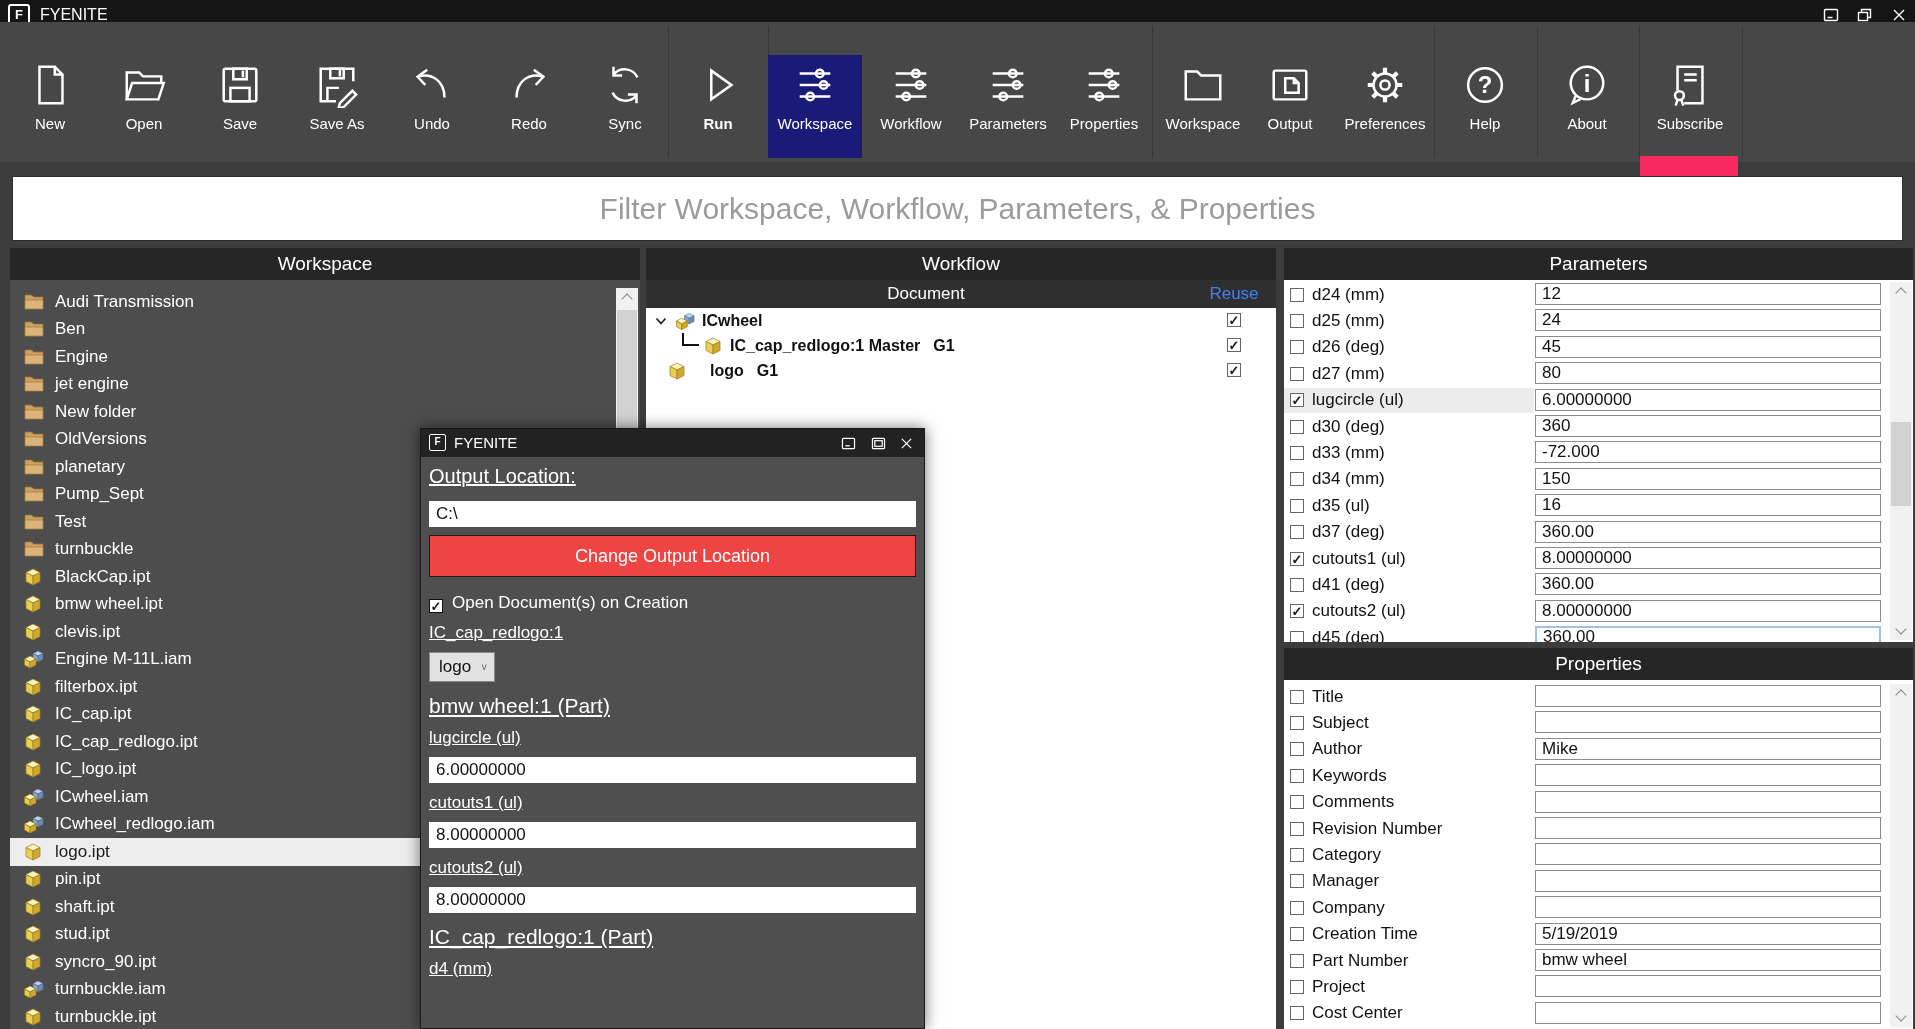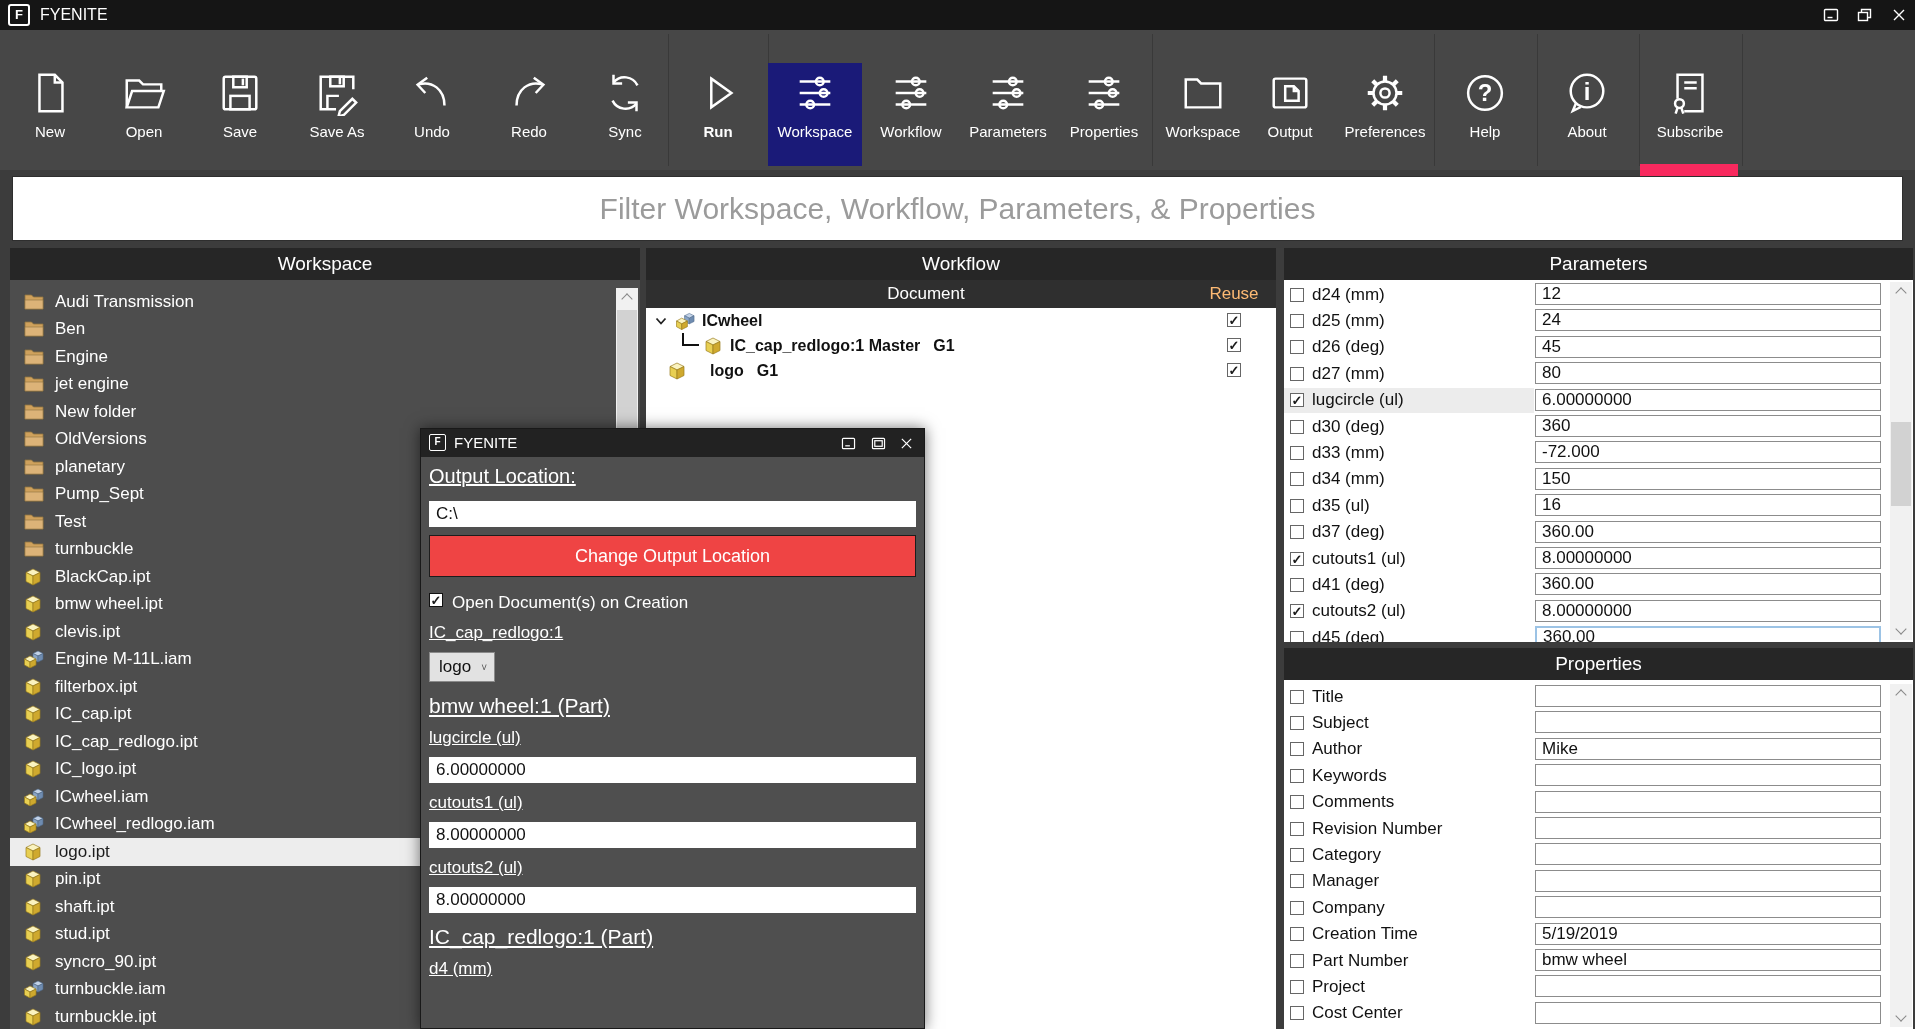--- a/index.html
+++ b/index.html
@@ -8,21 +8,21 @@
 
   
   #titlebar { position:absolute; left:0; top:0; width:1915px; height:30px; background:#151515; }
   #app-logo { position:absolute; left:8px; top:4px; width:22px; height:22px; border:2px solid #fff;
               border-radius:3px; color:#fff; font-weight:bold; font-size:13px; text-align:center; line-height:18px; }
   #app-title { position:absolute; left:40px; top:0; height:30px; line-height:30px; color:#fff; font-size:16px; }
   .winbtn { position:absolute; top:5px; width:26px; height:20px; display:flex; align-items:center; justify-content:center; }
   .winbtn svg { stroke:#fff; fill:none; stroke-width:1.4; }
 
   
-  #ribbon { position:absolute; left:0; top:30px; width:1915px; height:140px; background:#474747; }
+  #ribbon { position:absolute; left:0; top:22px; width:1915px; height:140px; background:#474747; }
   .rsep { position:absolute; top:4px; height:132px; width:1px; background:#393939; }
   .rbtn { position:absolute; top:33px; width:94px; height:103px; display:flex; flex-direction:column;
           align-items:center; cursor:default; }
   .rbtn.selected { background:#1a1a78; }
   .rbtn svg { width:46px; height:46px; margin-top:7px; stroke:#fff; fill:none; stroke-width:1.3; }
   .rbtn .rlabel { margin-top:7px; color:#fff; font-size:15px; white-space:nowrap; }
   .rgroup { position:absolute; top:134px; height:34px; width:180px; line-height:33px; text-align:center;
             color:#fff; font-size:17px; }
   .rgroup.accent { width:98px; background:#f8295e; }
 
@@ -51,21 +51,21 @@
   #workspace-list { position:absolute; left:0; top:40px; width:603px; }
   .ws-row { height:27.5px; display:flex; align-items:center; padding-left:14px; color:#fff; font-size:17px; }
   .ws-row.selected { background:#ededed; color:#1c1c1c; }
   .ws-ic { width:20px; height:18px; margin-right:11px; flex:none; }
   #ws-scroll { top:40px; bottom:0; right:2px; }
 
   
   #workflow-panel { position:absolute; left:646px; top:248px; width:630px; height:781px; background:#3c3c3c; overflow:hidden; }
   #wf-docbar { position:absolute; left:0; top:32px; width:630px; height:28px; background:#2f2f2f; }
   #wf-doc-label { position:absolute; left:0; top:0; width:560px; text-align:center; color:#fff; font-size:17px; line-height:28px; }
-  #wf-reuse-label { position:absolute; left:555px; top:0; width:66px; text-align:center; color:#fdba74; font-size:17px; line-height:28px; }
+  #wf-reuse-label { position:absolute; left:555px; top:0; width:66px; text-align:center; color:#3b82f6; font-size:17px; line-height:28px; }
   #wf-body { position:absolute; left:0; top:60px; width:630px; bottom:0; background:#fff; }
   .wf-row { position:relative; height:25px; display:flex; align-items:center; font-size:16px; font-weight:bold; color:#111; }
   .wf-row.highlight { background:#e9e9e9; }
   .wf-chev { position:absolute; left:8px; top:6px; width:14px; height:14px; }
   .wf-chev svg { stroke:#222; fill:none; stroke-width:1.8; }
   .wf-ic { position:absolute; width:19px; height:18px; }
   .wf-row.lv0 .wf-ic { left:30px; }
   .wf-row.lv0.nochev .wf-ic { left:22px; }
   .wf-row.lv1 .wf-ic { left:58px; }
   .wf-label { position:absolute; white-space:pre; }
@@ -109,21 +109,21 @@
   .dfield .dtext { text-decoration:underline; }
   .dfield.heading { font-size:20px; margin:0 0 13px; }
   .dfield.label { font-size:17px; margin:10px 0 9px; }
   .dfield.section { font-size:21px; margin:12px 0 6px; }
   .dfield.input { margin-bottom:4px; }
   .dfield.input input { width:100%; height:26px; border:none; font-size:17px; padding:0 7px;
                         font-family:"Liberation Sans", sans-serif; color:#111; }
   .dfield.button { margin:8px 0 14px; }
   .dfield.button .dbtn { height:42px; background:#ef4444; color:#fff; font-size:18px; display:flex;
                          align-items:center; justify-content:center; border:1px solid #1d1d1d; }
-  .dfield.checkbox { margin:16px 0 10px; display:flex; align-items:flex-start; gap:9px; font-size:17px; }
+  .dfield.checkbox { margin:16px 0 10px; display:flex; align-items:flex-end; gap:9px; font-size:17px; }
   .dfield.checkbox .cb { border:1px solid #111; }
   .dfield.select { margin:2px 0 10px; }
   .dsel { display:inline-flex; align-items:center; width:66px; height:30px; background:#e2e2e2;
           border:1px solid #8a8a8a; color:#111; font-size:17px; padding-left:9px; }
   .dsel .dchev { margin-left:10px; font-size:10px; color:#555; }
 </style>
 </head>
 <body>
 
 <svg width="0" height="0" style="position:absolute">

